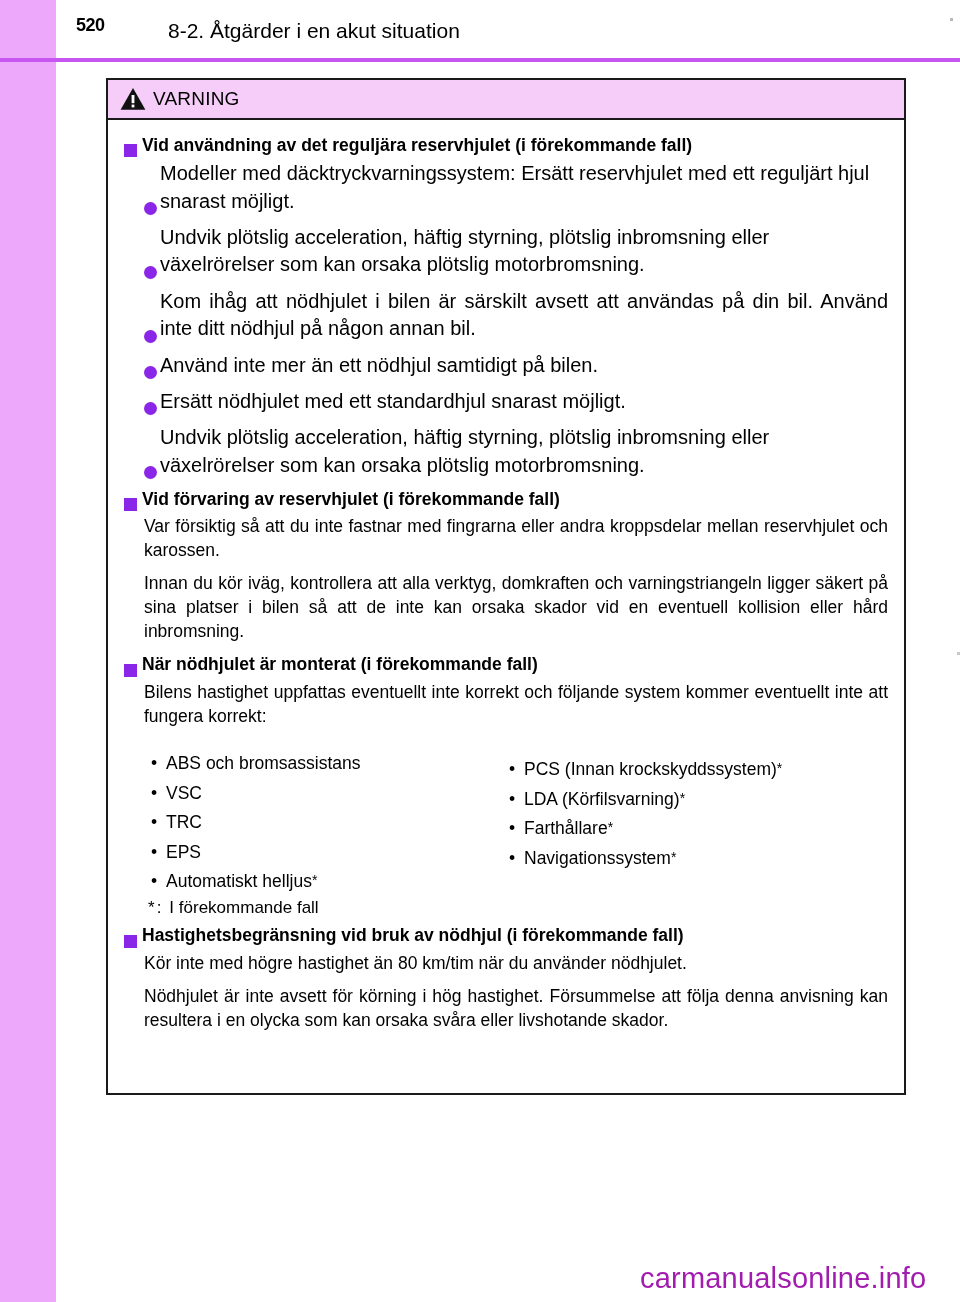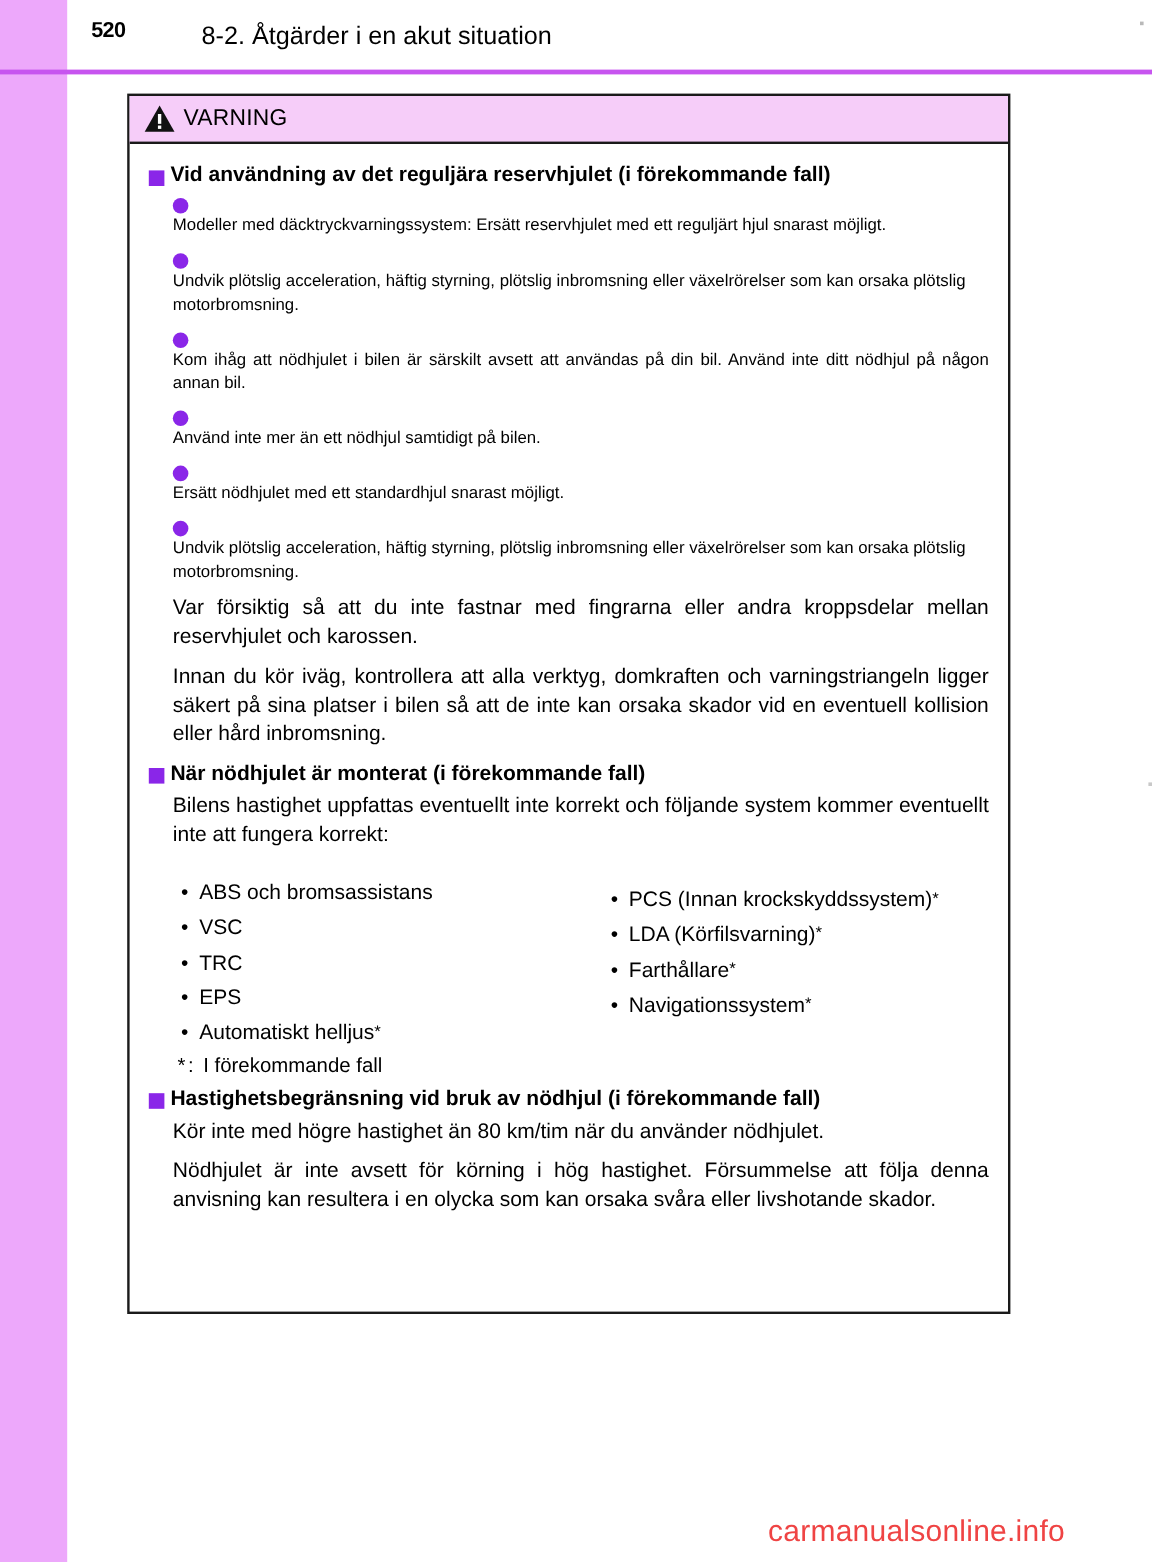--- a/index.html
+++ b/index.html
@@ -64,21 +64,21 @@
     width: 3px;
     height: 3px;
     background: #c9c9c9;
   }
 
   
   .warning-box {
     position: absolute;
     left: 106px;
     top: 78px;
-    width: 736px;
+    width: 800px;
     height: 1017px;
     border: 2px solid #1a1a1a;
     box-sizing: border-box;
     background: #ffffff;
   }
   .warning-header {
     height: 40px;
     background: #f6cdf9;
     border-bottom: 2px solid #1a1a1a;
     display: flex;
@@ -98,43 +98,42 @@
     letter-spacing: 0.2px;
   }
   .warning-body {
     padding: 14px 16px 10px 16px;
     box-sizing: border-box;
   }
 
   
   .sq-head {
     display: flex;
-    align-items: center;
+    align-items: flex-end;
     margin: 0 0 3px 0;
     font-size: 17.5px;
     font-weight: bold;
     line-height: 1.33;
   }
   .sq-bullet {
     width: 13px;
     height: 13px;
     background: #8a26e8;
     flex: none;
     margin: 5px 5px 0 0;
   }
   .sq-head .sq-text { flex: 1; }
 
   .dot-item {
     display: flex;
-    align-items: flex-start;
+    align-items: flex-end;
     margin: 0 0 9px 0;
     padding-left: 20px;
-    font-size: 14px;
+    font-size: 20px;
     line-height: 1.37;
-    flex-direction: column;
   }
   .dot-bullet {
     width: 13px;
     height: 13px;
     border-radius: 50%;
     background: #8a26e8;
     flex: none;
     margin: 5px 3px 0 0;
   }
   .dot-item .dot-text { flex: 1; }
@@ -188,22 +187,22 @@
     font-size: 17px;
     margin-right: 2px;
   }
   .footnote .fn-text { margin-left: 8px; }
 
   
   .watermark {
     position: absolute;
     left: 640px;
     top: 1262px;
-    font-size: 25px;
-    color: #ef4444;
+    font-size: 29px;
+    color: #a21caf;
     letter-spacing: 0.2px;
     white-space: nowrap;
   }
 </style>
 </head>
 <body>
 
 <div class="left-strip"></div>
 <div class="header-rule"></div>
 <div class="page-number">520</div>
@@ -247,20 +246,24 @@
     </div>
     <div class="dot-item">
       <span class="dot-bullet"></span>
       <span class="dot-text">Ersätt nödhjulet med ett standardhjul snarast möjligt.</span>
     </div>
     <div class="dot-item">
       <span class="dot-bullet"></span>
       <span class="dot-text">Undvik plötslig acceleration, häftig styrning, plötslig inbromsning eller växelrörelser som kan orsaka plötslig motorbromsning.</span>
     </div>
 
+    <div class="sq-head">
+      <span class="sq-bullet"></span>
+      <span class="sq-text">Vid förvaring av reservhjulet (i förekommande fall)</span>
+    </div>
     <div class="para last-line-left">Var försiktig så att du inte fastnar med fingrarna eller andra kroppsdelar mellan reservhjulet och karossen.</div>
 
     <div class="para last-line-left">Innan du kör iväg, kontrollera att alla verktyg, domkraften och varningstriangeln ligger säkert på sina platser i bilen så att de inte kan orsaka skador vid en eventuell kollision eller hård inbromsning.</div>
 
     <div class="sq-head">
       <span class="sq-bullet"></span>
       <span class="sq-text">När nödhjulet är monterat (i förekommande fall)</span>
     </div>
     <div class="para last-line-left">Bilens hastighet uppfattas eventuellt inte korrekt och följande system kommer eventuellt inte att fungera korrekt:</div>
 

